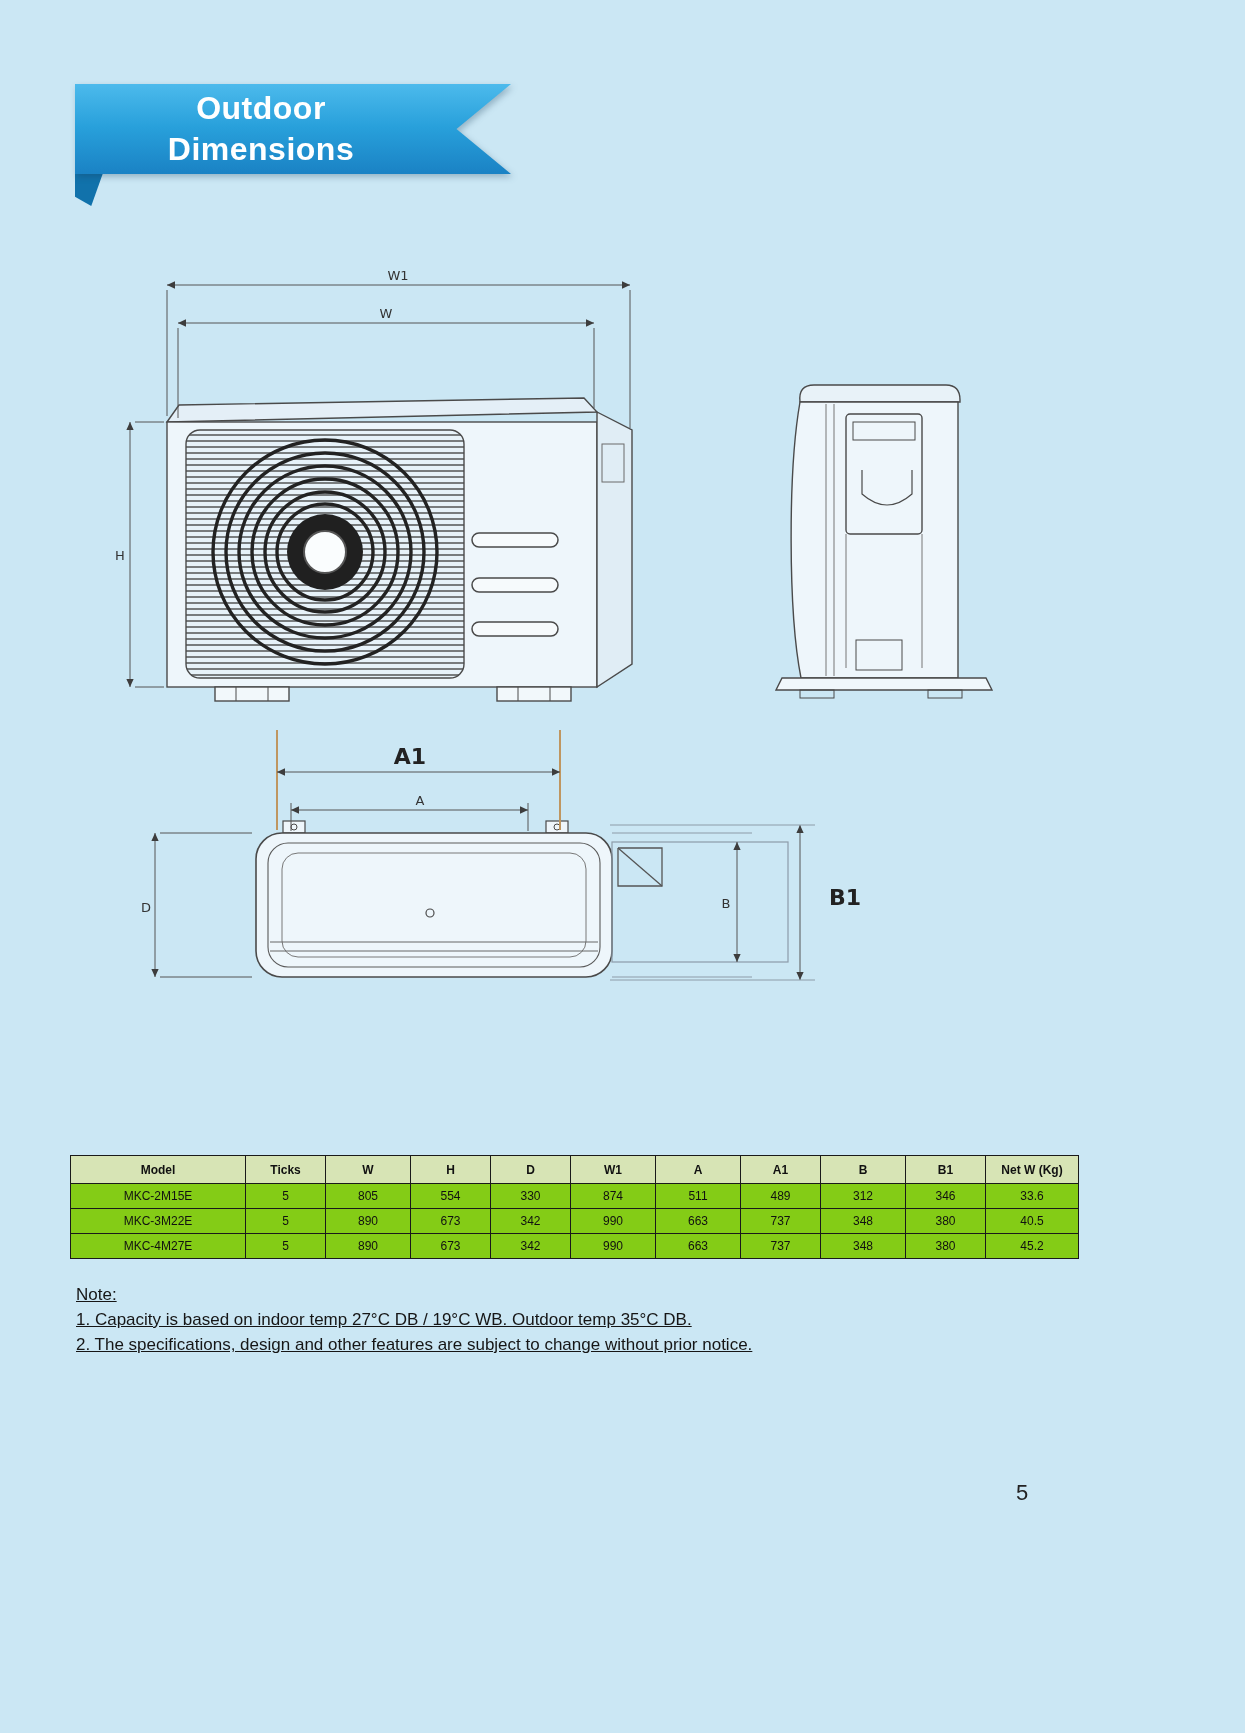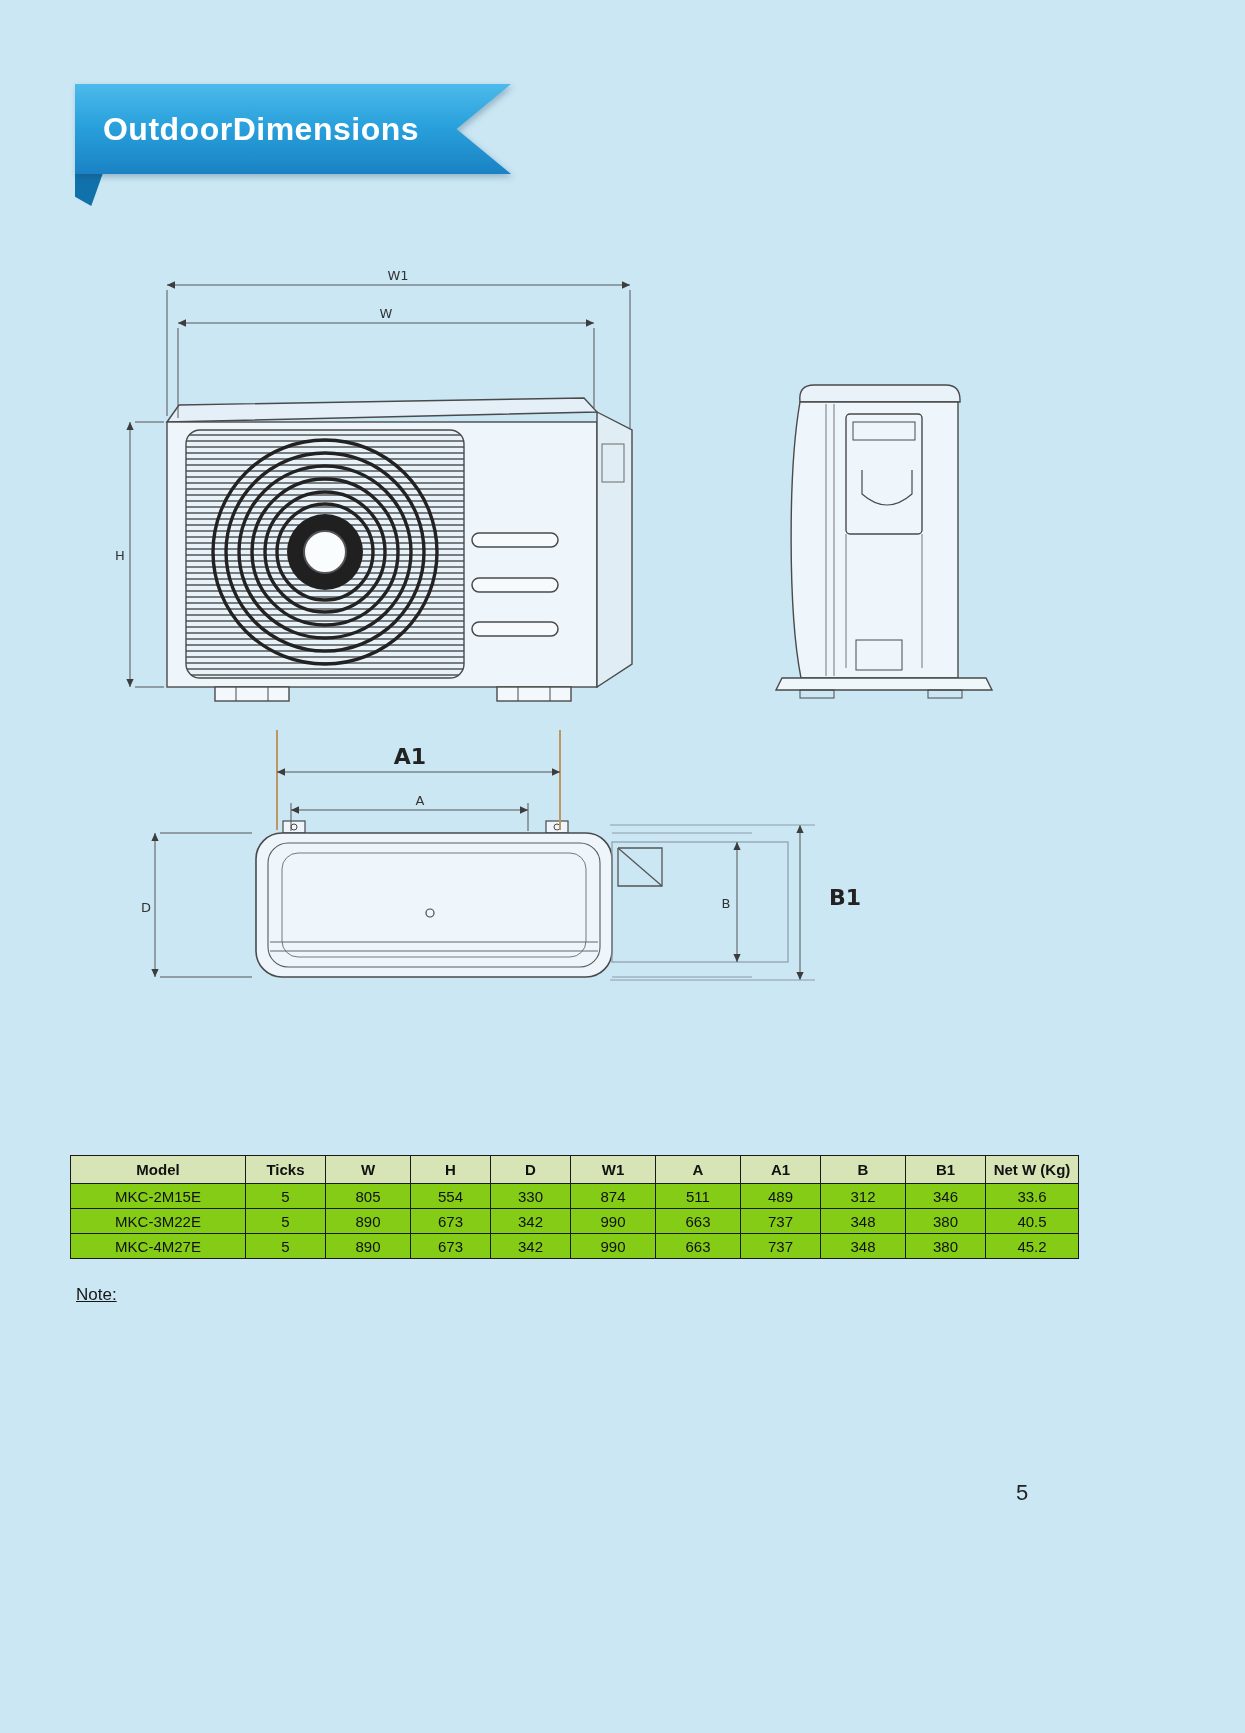--- a/index.html
+++ b/index.html
@@ -13,21 +13,21 @@
   .banner-wrap {
     position:absolute; left:75px; top:84px; z-index:2;
     filter:drop-shadow(2px 3px 3px rgba(20,60,90,0.30));
   }
   .banner {
     width:436px; height:90px;
     background:linear-gradient(180deg,#4cbaec 0%, #28a0db 48%, #1a82c4 100%);
     clip-path:polygon(0 0, 100% 0, 87.5% 50%, 100% 100%, 0 100%);
   }
   .banner-inner {
-    height:100%; display:flex; flex-direction:row;
+    height:100%; display:flex; flex-direction:column;
     justify-content:center; align-items:center;
     padding-right:64px; color:#ffffff; font-weight:bold;
     font-size:32px; line-height:41px; letter-spacing:0.5px;
   }
   .banner-fold {
     position:absolute; left:75px; top:173px; width:28px; height:33px;
     background:#1172ab; z-index:1;
     clip-path:polygon(0 0, 100% 0, 58% 100%, 0 72%);
   }
 
@@ -39,21 +39,21 @@
   }
   .dimtext-lg {
     font-family:"DejaVu Sans", sans-serif; font-size:22px; font-weight:600;
     fill:#222222; text-anchor:middle;
   }
 
   
   .spec-table {
     position:absolute; left:70px; top:1155px; width:1008px;
     border-collapse:collapse; table-layout:fixed;
-    font-size:15px; color:#111111;
+    font-size:12px; color:#111111;
   }
   .spec-table th, .spec-table td {
     border:1px solid #1a1a1a; text-align:center; padding:2px 2px;
   }
   .spec-table th { background:#d7e4b5; font-weight:bold; height:28px; }
   .spec-table td { background:#84cc16; height:25px; }
 
   
   .notes {
     position:absolute; left:76px; top:1282px;
@@ -267,17 +267,21 @@
           <td>737</td>
           <td>348</td>
           <td>380</td>
           <td>45.2</td>
         </tr>
       </tbody>
   </table>
 
   <div class="notes">
     <div>Note:</div>
+    <div>
+        <div>1. Capacity is based on indoor temp 27°C DB / 19°C WB. Outdoor temp 35°C DB.</div>
+        <div>2. The specifications, design and other features are subject to change without prior notice.</div>
+      </div>
   </div>
 
   <div class="page-number">5</div>
 
 </div>
 
 </body></html>

